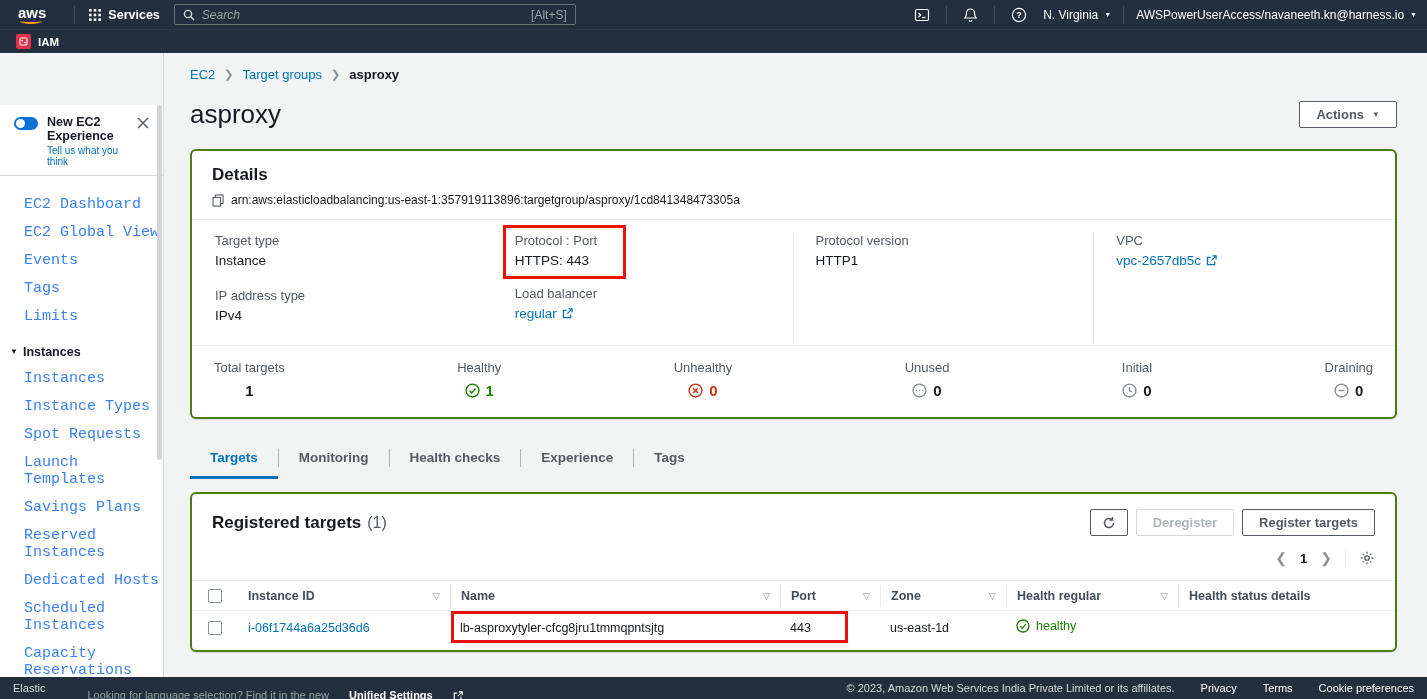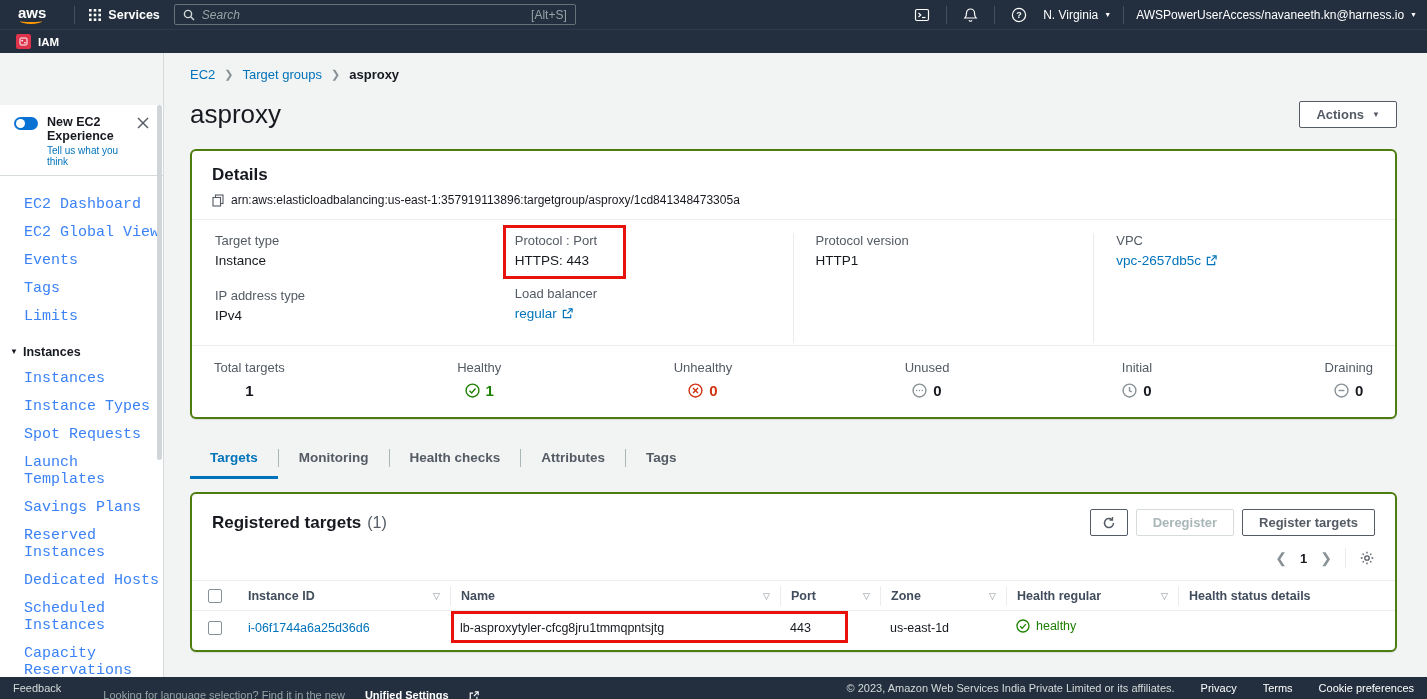--- a/index.html
+++ b/index.html
@@ -415,21 +415,21 @@
       </div>
     </section>
 
     <div class="tabs">
       <div class="tab active">Targets</div>
       <div class="tab-sep"></div>
       <div class="tab">Monitoring</div>
       <div class="tab-sep"></div>
       <div class="tab">Health checks</div>
       <div class="tab-sep"></div>
-      <div class="tab">Attributes</div>
+      <div class="tab">Experience</div>
       <div class="tab-sep"></div>
       <div class="tab">Tags</div>
     </div>
 
     <section class="card targets-card">
       <div class="panel-header">
         <span class="card-title">Registered targets</span>
         <span class="panel-count">(1)</span>
         <div class="panel-actions">
           <button class="btn btn-icon">
@@ -506,21 +506,21 @@
         <div class="td col-details"></div>
         <div class="row-annotation"></div>
       </div>
       <div class="table-pad"></div>
     </section>
 
   </main>
 </div>
 
 <footer class="footer">
-  <span class="foot-feedback">Feedback</span>
+  <span class="foot-feedback">Elastic</span>
   <span class="foot-lang">
     <span>Looking for language selection? Find it in the new</span>
     <b>Unified Settings</b>
     <svg width="10" height="10" viewBox="0 0 12 12" fill="none" stroke="#fff" stroke-width="1.4">
         <path d="M5 2.5H1.5v8h8V7"></path>
         <path d="M7 1h4v4"></path>
         <path d="M11 1L5.8 6.2"></path>
       </svg>
   </span>
   <div class="foot-right">

